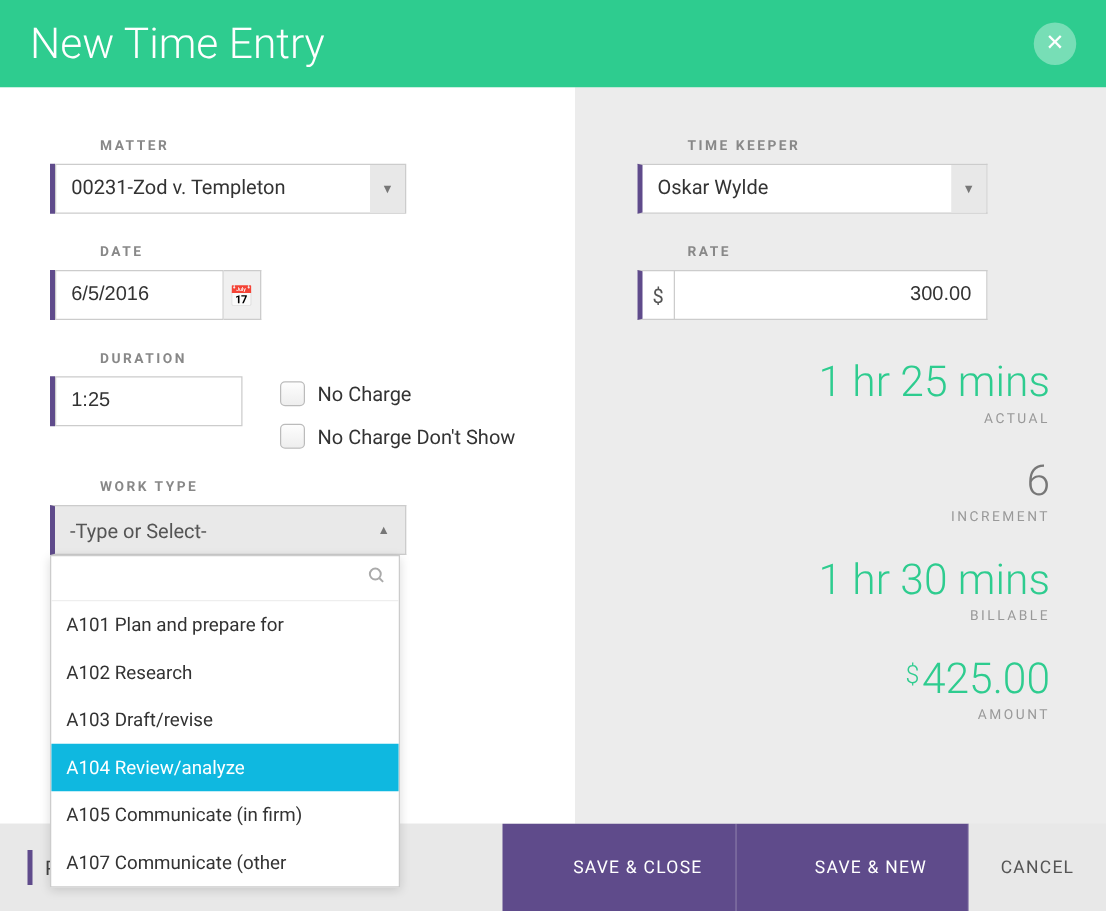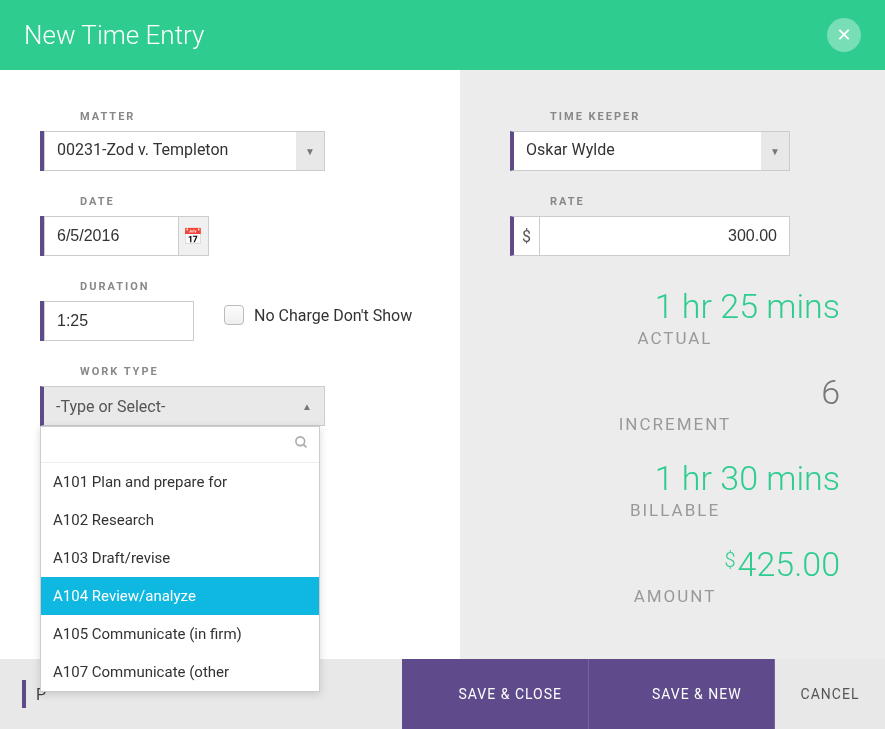--- a/index.html
+++ b/index.html
@@ -14,21 +14,21 @@
   .header {
     background: #2ecc8f;
     height: 70px;
     display: flex;
     align-items: center;
     justify-content: space-between;
     padding: 0 24px;
   }
   .header-title {
     color: #fff;
-    font-size: 26px;
+    font-size: 34px;
     font-weight: 300;
   }
   .close-btn {
     width: 34px;
     height: 34px;
     border-radius: 50%;
     background: rgba(255,255,255,0.35);
     display: flex;
     align-items: center;
     justify-content: center;
@@ -189,25 +189,24 @@
   .rate-input { border-left:none; text-align:right; }
   .summary { margin-top: 30px; text-align: right; }
   .sum-row { margin-bottom: 24px; }
   .sum-val {
     font-size: 34px;
     color: #2ecc8f;
     font-weight: 300;
   }
   .sum-val-grey { color: #777; }
   .sum-lab {
-    font-size: 17px;
+    font-size: 11px;
     letter-spacing: 2px;
     color: #999;
     margin-top: 2px;
-    text-align: center;
   }
   .dollar-sup { font-size: 20px; vertical-align: top; position:relative; top:4px; margin-right:2px; }
   
   .footer {
     position: absolute;
     left: 0; right: 0; bottom: 0;
     height: 70px;
     background: #e8e8e8;
     display: flex;
     align-items: stretch;
@@ -282,20 +281,24 @@
     </div>
 
     <div class="field-group">
       <div class="field-label">DURATION</div>
       <div class="dur-row">
         <div style="display:flex;">
           <div class="purple-bar"></div>
           <input class="dur-input" value="1:25" style="">
         </div>
         <div class="checks">
+          <label class="check-item">
+            <span class="checkbox"></span>
+            <span>No Charge</span>
+          </label>
           <label class="check-item">
             <span class="checkbox"></span>
             <span>No Charge Don't Show</span>
           </label>
         </div>
       </div>
     </div>
 
     <div class="field-group">
       <div class="field-label">WORK TYPE</div>

